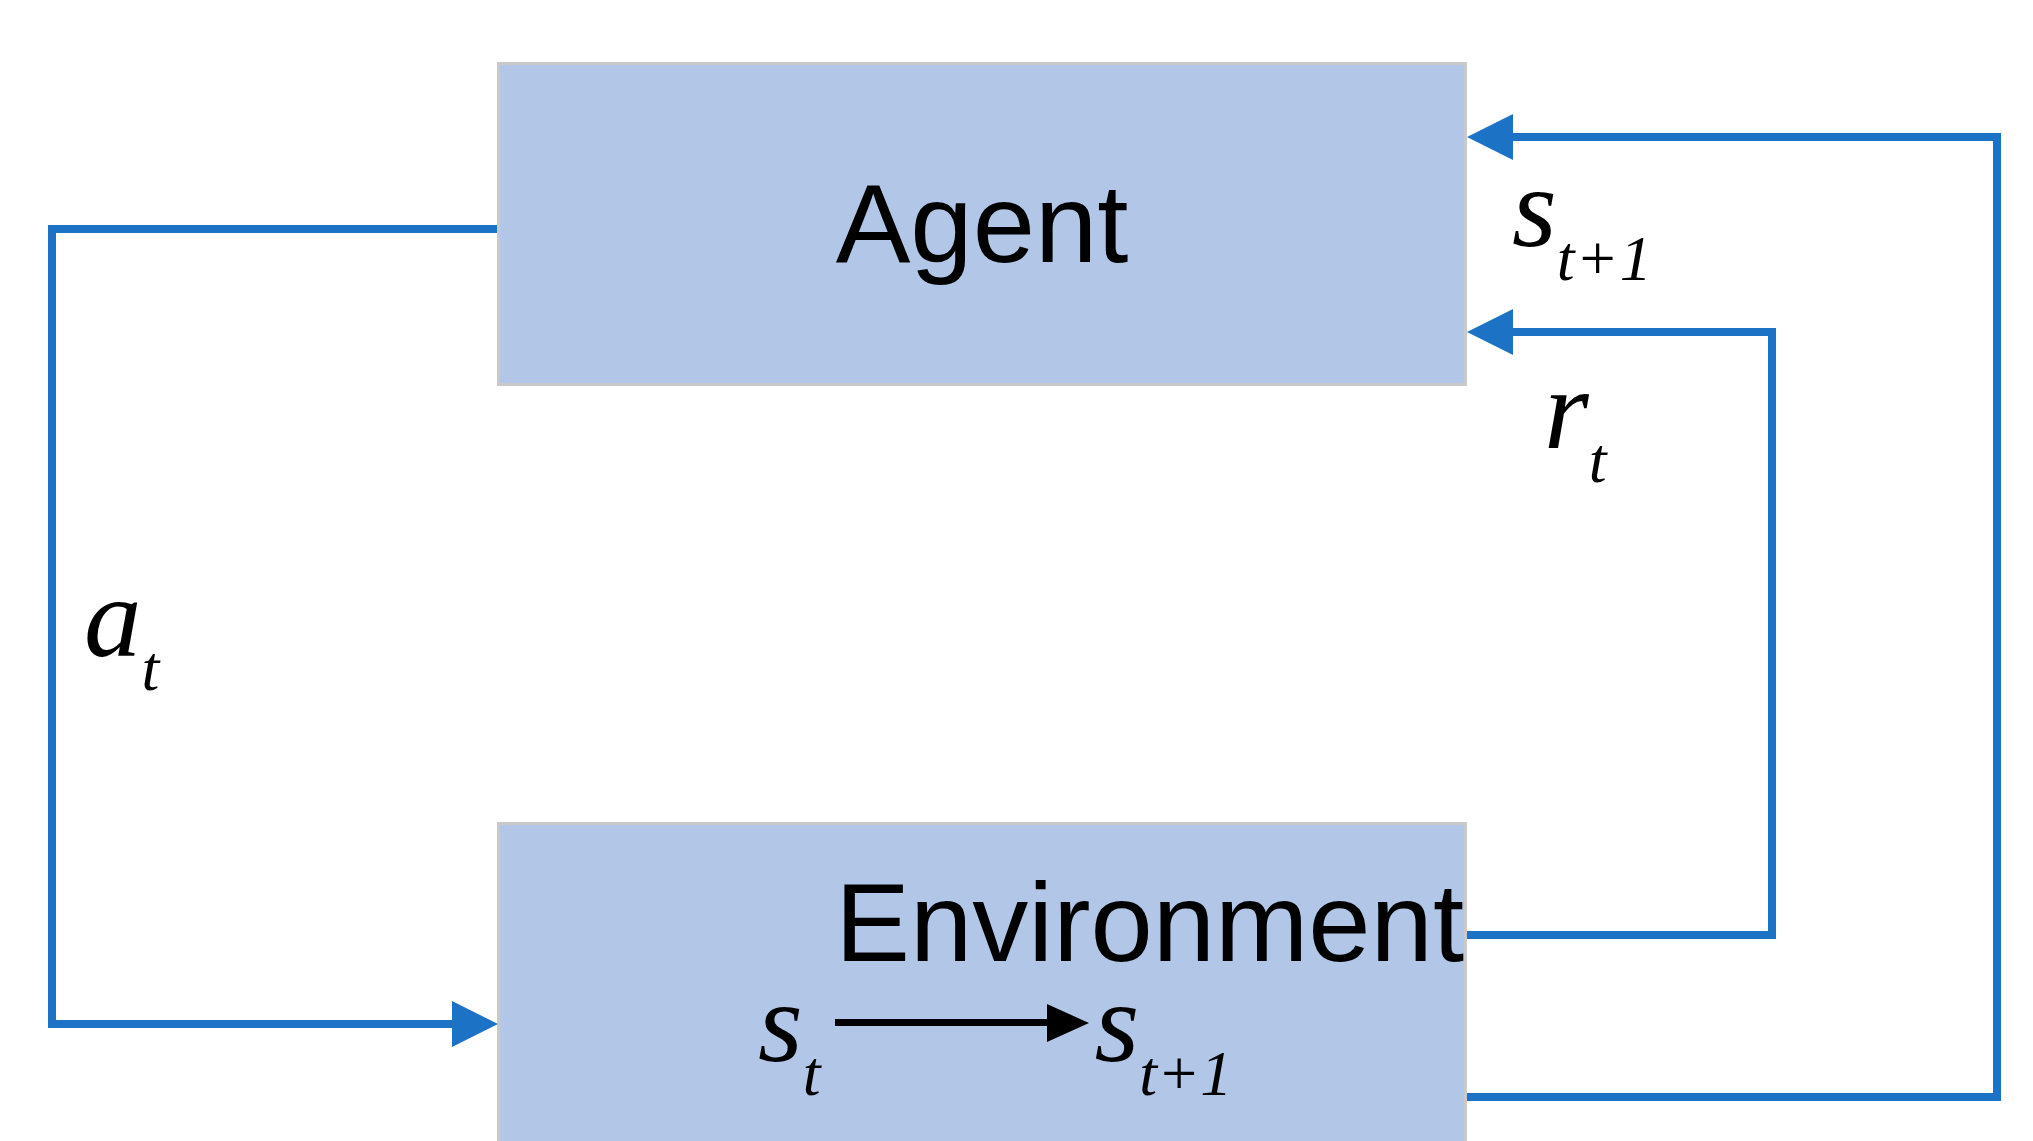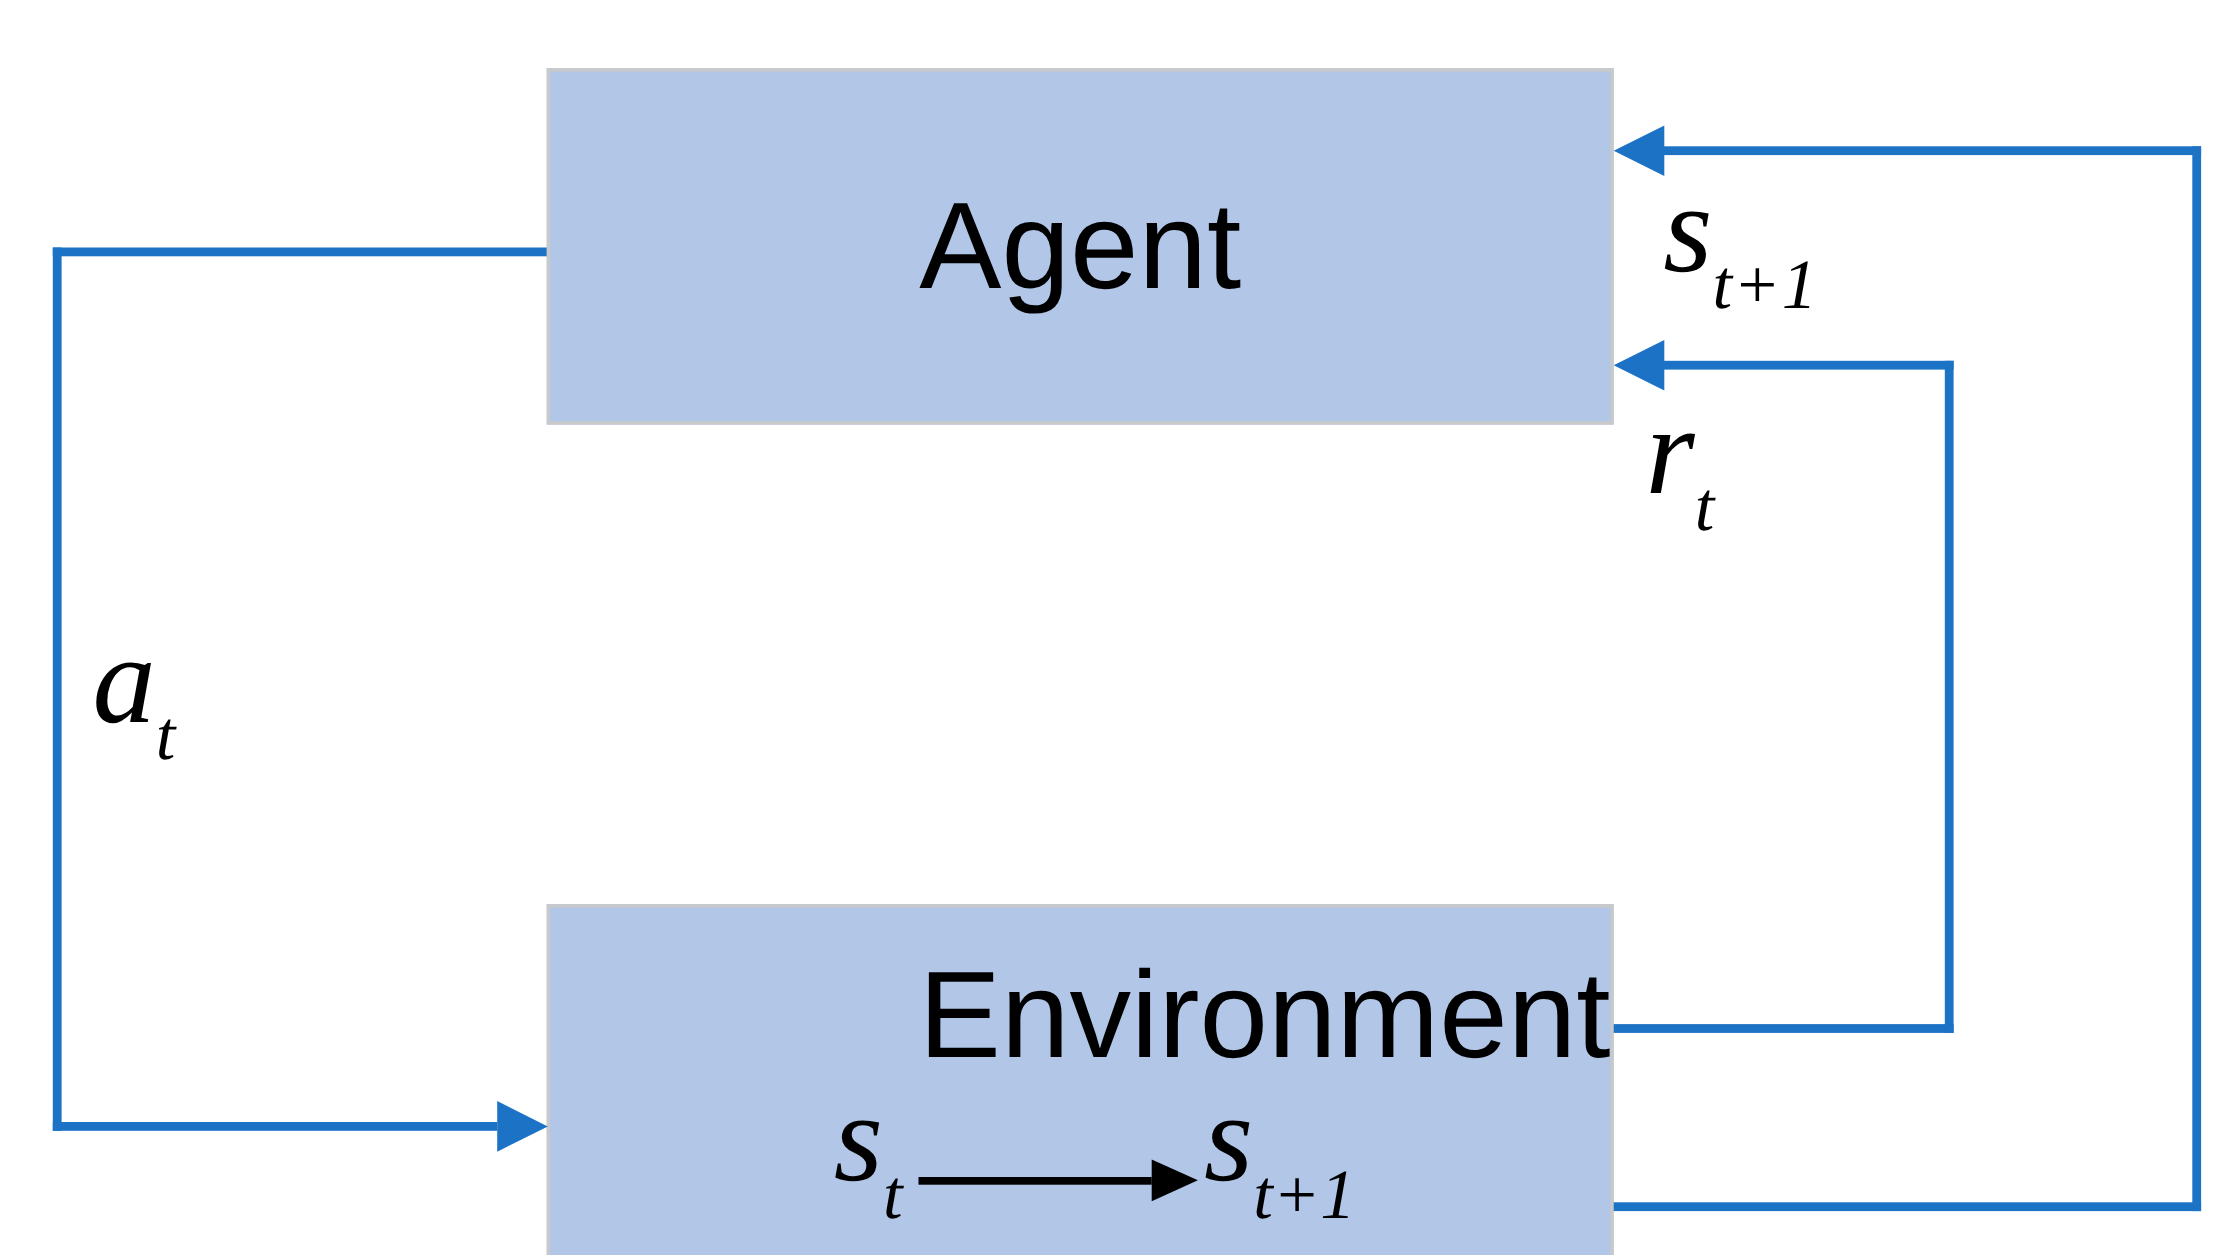--- a/index.html
+++ b/index.html
@@ -47,28 +47,28 @@
     white-space: nowrap;
   }
   .math .sub {
     font-size: 64px;
     position: relative;
     top: 34px;
     letter-spacing: 1px;
   }
   .label-a  { left: 84px;   top: 528px; }
   .label-s1 { left: 1512px; top: 118px; }
-  .label-r  { left: 1496px; top: 320px; }
+  .label-r  { left: 1544px; top: 320px; }
 
   
   .env-formula {
     position: absolute;
-    left: 258px; top: 152px;
+    left: 258px; top: 140px;
     display: flex;
-    align-items: flex-end;
+    align-items: center;
     color: var(--text);
     font-family: "Liberation Serif", serif;
     font-style: italic;
     font-size: 115px;
     line-height: 1;
   }
   .env-formula .mitem { white-space: nowrap; }
   .env-formula .sub { font-size: 64px; position: relative; top: 34px; }
   .formula-arrow { display: flex; align-items: center; margin: 0 6px 0 14px; }
   .formula-arrow .fa-line { width: 212px; height: 7px; background: var(--text); }

